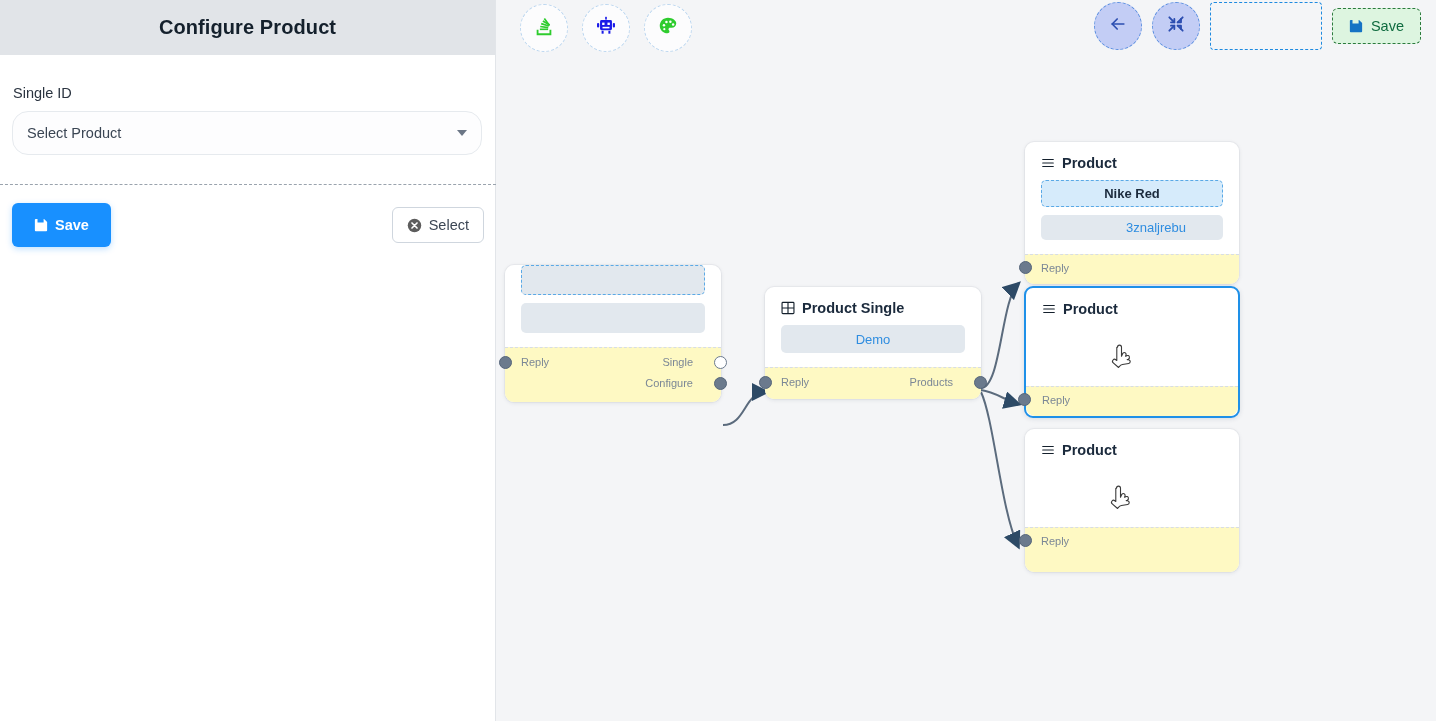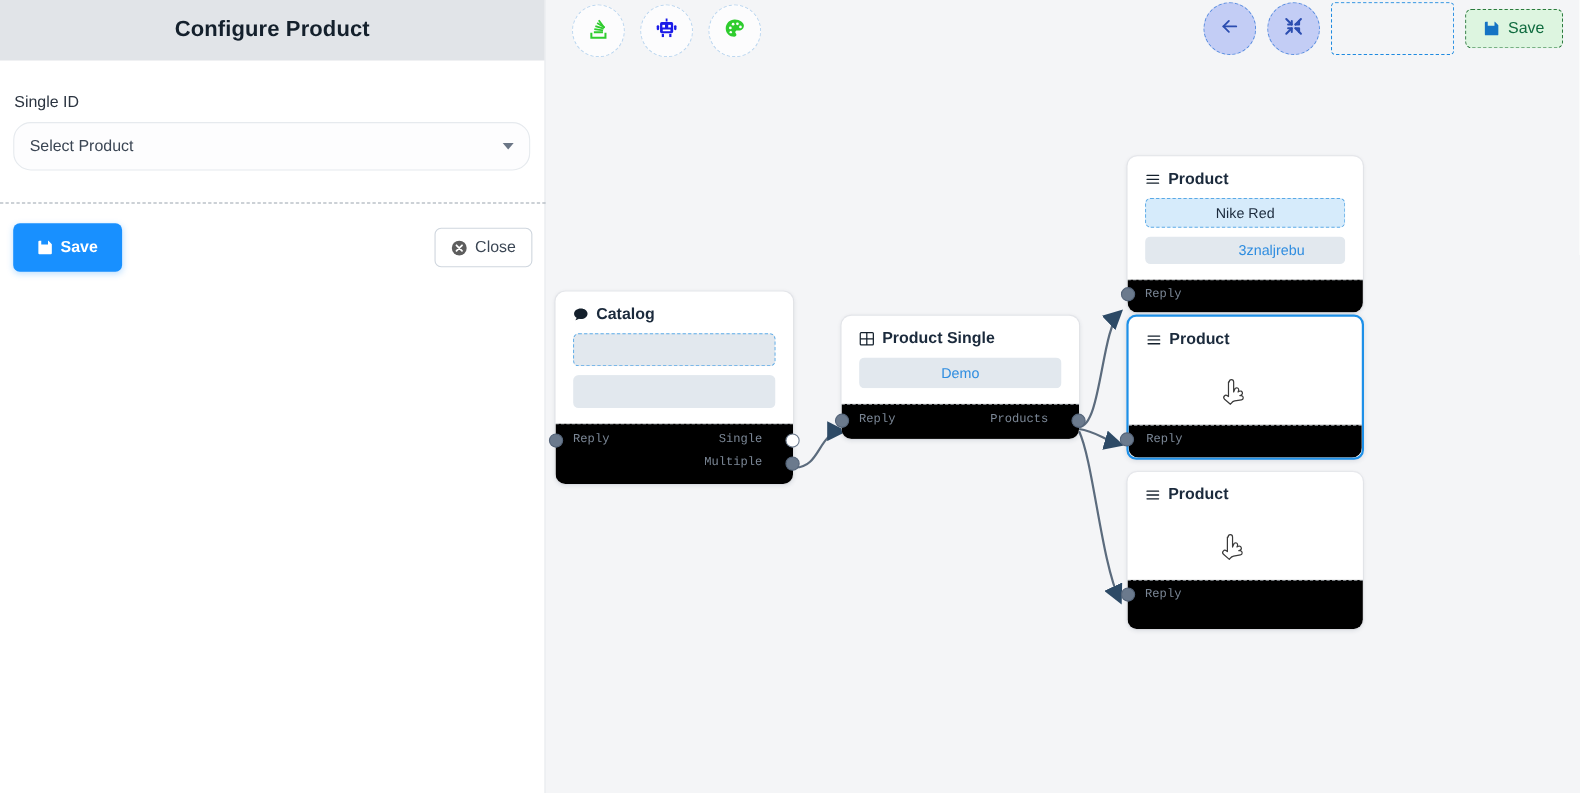--- a/index.html
+++ b/index.html
@@ -146,34 +146,33 @@
   .node-head svg { display: block; }
   .node-body { padding: 0 16px 14px 16px; }
   .slot {
     height: 28px; border-radius: 5px;
     display: flex; align-items: center; justify-content: center;
     font-size: 13px;
     margin-bottom: 8px;
   }
   .slot.dashed-blue {
     background: #d6ebfb; border: 1px dashed #5aa9e6;
-    color: #1b2a3c; font-weight: normal;
+    color: #1b2a3c; font-weight: bold;
   }
   .slot.plain-grey {
     background: #e2e8ee; border: 1px solid transparent;
     color: #2f8de0;
   }
   .slot.empty { background: #e2e8ee; }
   .node-foot {
     border-top: 1px dashed #d7dde4;
-    background: #000000;
+    background: #fef9c3;
     border-radius: 0 0 9px 9px;
     position: relative;
     min-height: 28px;
-    font-family: Liberation Mono, monospace;
   }
   .port-label {
     position: absolute; font-size: 11px; color: #7b8796;
   }
   .port-label.left { left: 16px; top: 8px; }
   .port-label.right { right: 16px; }
   .port-dot {
     position: absolute; width: 13px; height: 13px;
     border-radius: 50%; background: #6b7a8d;
     border: 1px solid #55657a;
@@ -223,21 +222,21 @@
         <span>Save</span>
       </div>
 
       <div class="btn btn-close">
         <span>
           <svg class="ico-xcircle" viewBox="0 0 16 16">
             <circle cx="8" cy="8" r="7.2" fill="#5d5d5d"></circle>
             <path d="M5.3 5.3l5.4 5.4M10.7 5.3l-5.4 5.4" stroke="#ffffff" stroke-width="1.7" stroke-linecap="round"></path>
           </svg>
         </span>
-        <span>Close</span>
+        <span>Select</span>
       </div>
     </div>
   </div>
 
   <div class="canvas">
 
     <svg class="edges">
       <defs>
         <marker id="ah" markerWidth="9" markerHeight="9" refX="7" refY="4.5" orient="auto">
           <path d="M0,0 L9,4.5 L0,9 Z" fill="#2d4a66"></path>
@@ -324,38 +323,30 @@
           <svg class="ico-floppy-green" viewBox="0 0 16 16" fill="#1573c4">
             <path d="M2 1h9.5L15 4.5V14a1 1 0 0 1-1 1H2a1 1 0 0 1-1-1V2a1 1 0 0 1 1-1zm2 0v4h7V1H4zm-1 8h10v5H3V9z"></path>
             <rect x="8.5" y="1.8" width="1.8" height="2.6" fill="#ddf5e0"></rect>
           </svg>
         </span>
         <span>Save</span>
       </div>
     </div>
 
     <div class="node" style="left:9px; top:265px; width:216px;">
-      <div class="node-head">
-        <span>
-          <svg width="14" height="14" viewBox="0 0 16 16" fill="#14202c">
-            <path d="M8 1.6C4.1 1.6 1 4 1 7c0 1.7 1 3.2 2.6 4.2-.1.8-.6 1.9-1.3 2.6 1.5-.2 2.9-.9 3.7-1.5.6.1 1.3.2 2 .2 3.9 0 7-2.4 7-5.5S11.9 1.6 8 1.6z"></path>
-          </svg>
-        </span>
-        <span>Catalog</span>
-      </div>
       <div class="node-body">
         <div class="slot dashed-blue empty" style="height:30px;"></div>
         <div class="slot plain-grey empty" style="height:30px;margin-bottom:0;"></div>
       </div>
       <div class="node-foot" style="height:55px;">
         <span class="port-label left">Reply</span>
         <span class="port-dot" style="left:-6px; top:8px;"></span>
         <span class="port-label right" style="top:8px;right:28px;">Single</span>
         <span class="port-dot hollow" style="right:-6px; top:8px;"></span>
-        <span class="port-label right" style="top:29px;right:28px;">Multiple</span>
+        <span class="port-label right" style="top:29px;right:28px;">Configure</span>
         <span class="port-dot" style="right:-6px; top:29px;"></span>
       </div>
     </div>
 
     <div class="node" style="left:269px; top:287px; width:216px;">
       <div class="node-head">
         <span>
           <svg width="14" height="14" viewBox="0 0 16 16" fill="none" stroke="#14202c" stroke-width="1.3">
             <rect x="1.2" y="1.6" width="13.6" height="12.8" rx="1"></rect>
             <path d="M8 1.6v12.8M1.2 8h13.6"></path>

